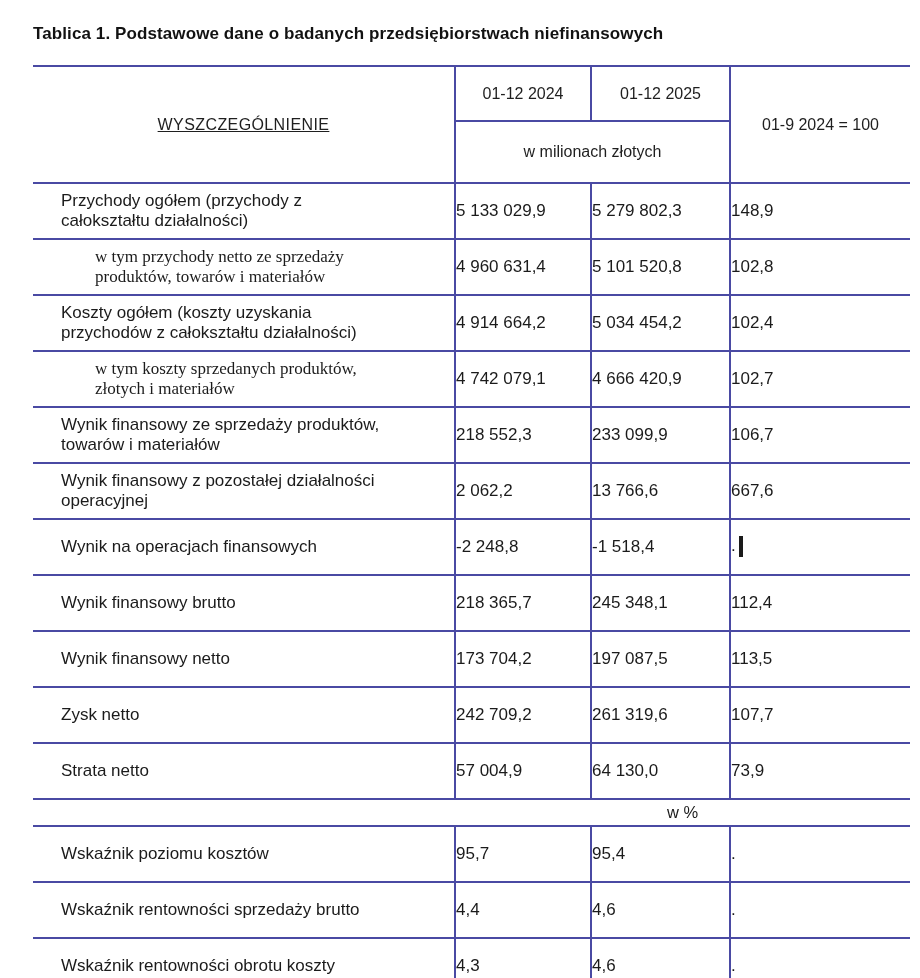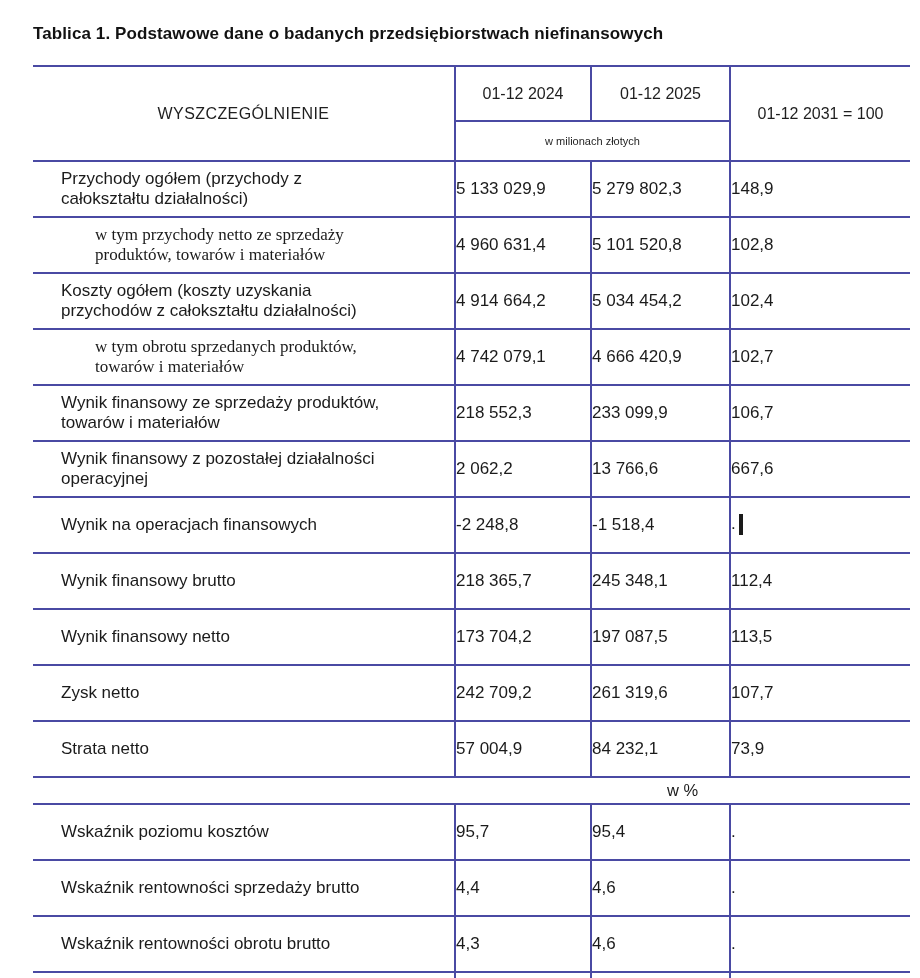--- a/index.html
+++ b/index.html
@@ -21,25 +21,25 @@
   }
   table.stats{
     border-collapse:collapse;table-layout:fixed;
     width:877px;
     border-top:2px solid var(--line);
     font-size:17px;
   }
   col.c1{width:422px;} col.c2{width:136px;} col.c3{width:139px;} col.c4{width:180px;}
   th,td{font-weight:400;vertical-align:middle;}
   thead th{font-size:16px;text-align:center;color:#1f1f1f;}
-  th.spec{letter-spacing:.4px;}
+  th.spec{letter-spacing:.4px;text-decoration:underline;}
   .vb{border-left:2px solid var(--line);}
   .vbr{border-right:2px solid var(--line);}
   tr.hrowA th{height:55px;}
-  th.unit{height:40px;border-top:2px solid var(--line);font-size:11px;}
+  th.unit{height:62px;border-top:2px solid var(--line);font-size:16px;}
   tbody tr{border-top:2px solid var(--line);}
   tbody td{height:56px;padding-top:3px;padding-bottom:3px;}
   td.lbl{padding-left:28px;line-height:1.18;}
   td.lbl .w{display:inline-block;max-width:330px;}
   tr.indent td.lbl{padding-left:62px;font-family:Liberation Serif, serif;}
   tr.indent td.lbl .w{max-width:310px;}
   td.num{padding-right:9px;font-variant-numeric:tabular-nums;}
   td.ratio{padding-right:6px;}
   tr.section td{height:27px;padding:2px 0;text-align:center;font-size:16.5px;}
   tr.section .shift{display:block;margin-left:422px;}
@@ -61,21 +61,21 @@
         <col class="c1">
         <col class="c2">
         <col class="c3">
         <col class="c4">
       </colgroup>
     <thead>
       <tr class="hrowA">
         <th class="spec" rowspan="2">WYSZCZEGÓLNIENIE</th>
         <th class="vb">01-12 2024</th>
         <th class="vb">01-12 2025</th>
-        <th class="vb" rowspan="2">01-12 2031 = 100</th>
+        <th class="vb" rowspan="2">01-9 2024 = 100</th>
       </tr>
       <tr>
         <th class="unit vb vbr" colspan="2">w milionach złotych</th>
       </tr>
     </thead>
     <tbody>
 
       <tr>
         <td class="lbl"><span class="w">Przychody ogółem (przychody z całokształtu działalności)</span></td>
         <td class="num vb">5 133 029,9</td>
@@ -91,21 +91,21 @@
       </tr>
 
       <tr>
         <td class="lbl"><span class="w">Koszty ogółem (koszty uzyskania przychodów z całokształtu działalności)</span></td>
         <td class="num vb">4 914 664,2</td>
         <td class="num vb">5 034 454,2</td>
         <td class="num ratio vb">102,4</td>
       </tr>
 
       <tr class="indent">
-        <td class="lbl"><span class="w">w tym obrotu sprzedanych produktów, towarów i materiałów</span></td>
+        <td class="lbl"><span class="w">w tym koszty sprzedanych produktów, złotych i materiałów</span></td>
         <td class="num vb">4 742 079,1</td>
         <td class="num vb">4 666 420,9</td>
         <td class="num ratio vb">102,7</td>
       </tr>
 
       <tr>
         <td class="lbl"><span class="w">Wynik finansowy ze sprzedaży produktów, towarów i materiałów</span></td>
         <td class="num vb">218 552,3</td>
         <td class="num vb">233 099,9</td>
         <td class="num ratio vb">106,7</td>
@@ -142,21 +142,21 @@
       <tr>
         <td class="lbl"><span class="w">Zysk netto</span></td>
         <td class="num vb">242 709,2</td>
         <td class="num vb">261 319,6</td>
         <td class="num ratio vb">107,7</td>
       </tr>
 
       <tr>
         <td class="lbl"><span class="w">Strata netto</span></td>
         <td class="num vb">57 004,9</td>
-        <td class="num vb">84 232,1</td>
+        <td class="num vb">64 130,0</td>
         <td class="num ratio vb">73,9</td>
       </tr>
 
       <tr class="section">
         <td colspan="4">
             <span class="shift">w %</span>
           </td>
       </tr>
 
       <tr>
@@ -167,21 +167,21 @@
       </tr>
 
       <tr>
         <td class="lbl"><span class="w">Wskaźnik rentowności sprzedaży brutto</span></td>
         <td class="num vb">4,4</td>
         <td class="num vb">4,6</td>
         <td class="num ratio vb">.</td>
       </tr>
 
       <tr>
-        <td class="lbl"><span class="w">Wskaźnik rentowności obrotu brutto</span></td>
+        <td class="lbl"><span class="w">Wskaźnik rentowności obrotu koszty</span></td>
         <td class="num vb">4,3</td>
         <td class="num vb">4,6</td>
         <td class="num ratio vb">.</td>
       </tr>
 
       <tr class="stub">
         <td></td>
         <td class="vb"></td>
         <td class="vb"></td>
         <td class="vb"></td>

